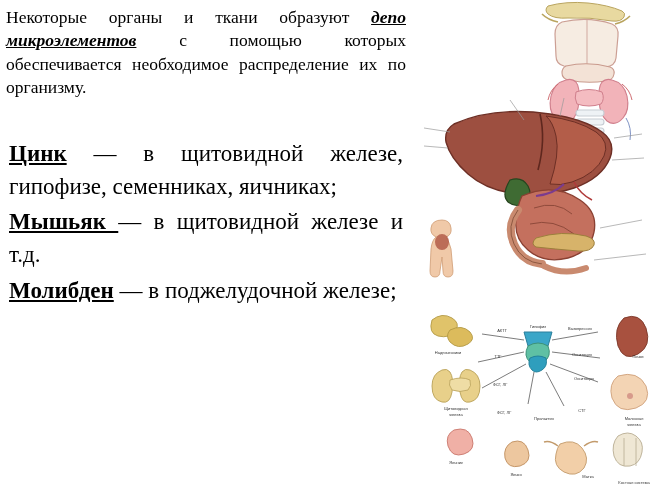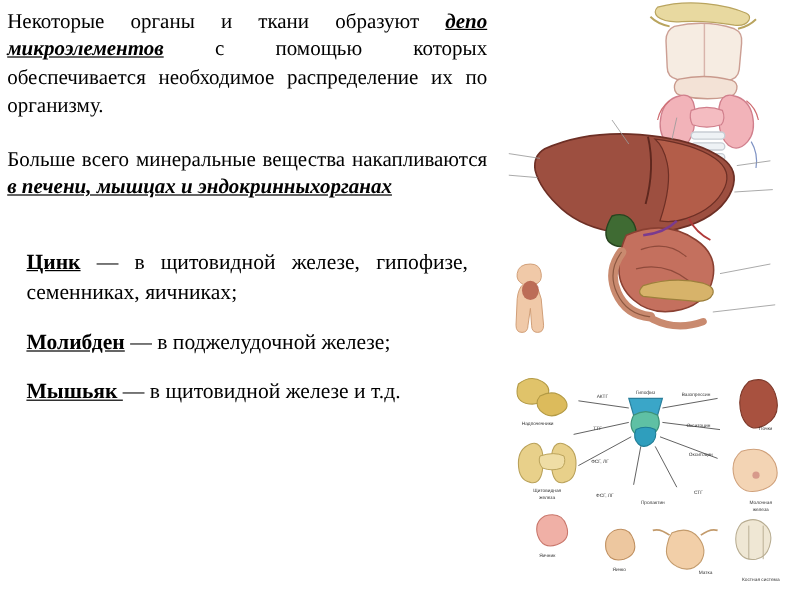--- a/index.html
+++ b/index.html
@@ -33,24 +33,24 @@
     text-align: justify;
     margin: 0 0 8px 0;
   }
   .u-bi {
     text-decoration: underline;
     font-weight: bold;
     font-style: italic;
   }
   .spacer-sm { height: 14px; }
   .list-line {
-    font-size: 18px;
+    font-size: 23px;
     line-height: 1.42;
     color: #000;
-    margin: 16px;
+    margin: 3px;
     text-align: justify;
   }
   .list-line .term {
     text-decoration: underline;
     font-weight: bold;
   }
 
   
   .img-col {
     position: absolute;
@@ -100,31 +100,30 @@
 <body>
 
 <div class="slide">
 
   <div class="text-col">
 
     <p class="para"><span>Некоторые органы и ткани образуют </span><span class="u-bi">депо микроэлементов</span><span> с помощью которых обеспечивается необходимое распределение их по организму.</span></p>
 
     <div class="spacer-sm"></div>
 
-    <p class="para"><span>Больше всего минеральные вещества накапливаются </span><span class="u-bi">в печени, мышцах и эндокринныхорганах</span></p>
 
     <div class="spacer-sm"></div>
 
     <p class="list-line"><span class="term">Цинк</span><span> — в щитовидной железе, гипофизе, семенниках, яичниках;</span></p>
 
 
 
+    <p class="list-line"><span class="term">Мышьяк </span><span> — в щитовидной железе и т.д.</span></p>
+
     <p class="list-line"><span class="term">Молибден</span><span> — в поджелудочной железе;</span></p>
-
-    <p class="list-line"><span class="term">Мышьяк </span><span> — в щитовидной железе и т.д.</span></p>
 
   </div>
 
   <div class="img-col">
 
     <div class="thyroid-wrap">
       <svg width="148" height="150" viewBox="0 0 148 150" xmlns="http://www.w3.org/2000/svg">
 
         <path d="M30 6 q18 -5 40 -3 q20 2 34 8 q4 2 2 6 q-3 5 -12 4 q-22 -4 -44 -3 q-14 1 -20 -4 q-4 -4 0 -8z" fill="#e8d9a0" stroke="#b9a45e" stroke-width="1"></path>
         <path d="M24 14 q6 6 16 8" fill="none" stroke="#b9a45e" stroke-width="1.6"></path>

